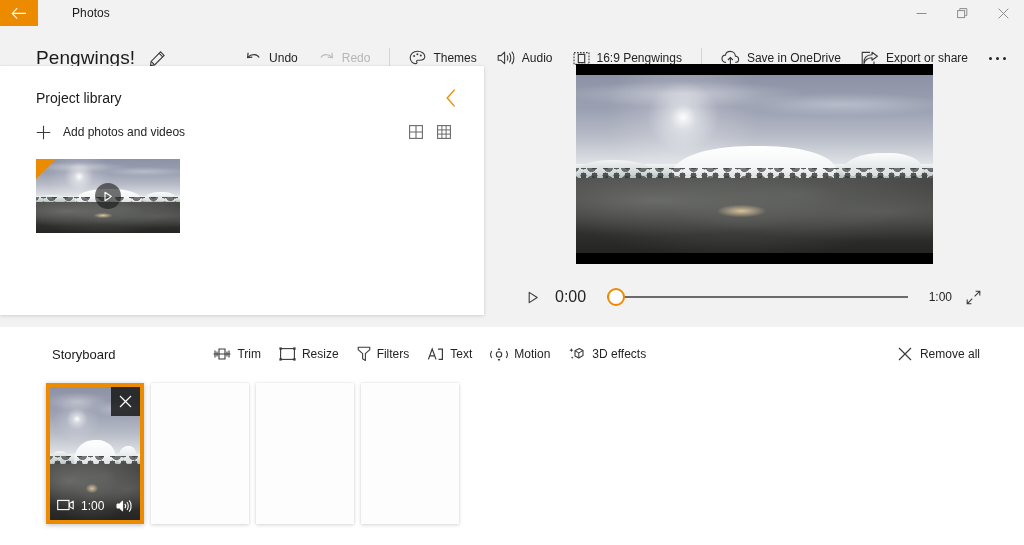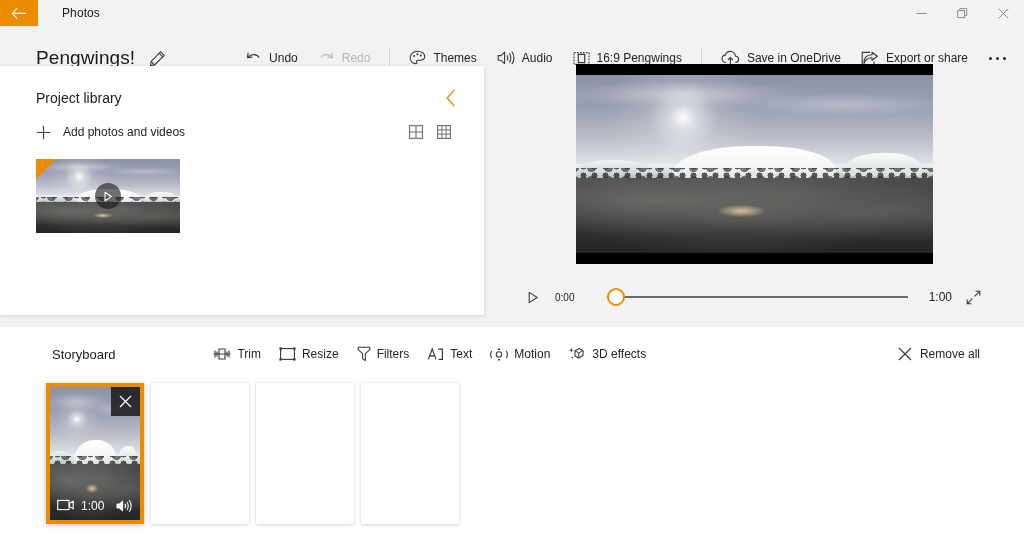--- a/index.html
+++ b/index.html
@@ -18,21 +18,21 @@
     background: #f2f2f2; display: flex; align-items: stretch;
   }
   .back-btn {
     width: 38px; height: 26px; background: #ed8b00;
     display: flex; align-items: center; justify-content: center;
     cursor: pointer;
   }
   .back-btn svg { display: block; }
   .app-name {
     display: flex; align-items: center; padding-left: 24px;
-    font-size: 12px; color: #1a1a1a; letter-spacing: .1px;
+    font-size: 12px; color: #1a1a1a; letter-spacing: .1px; margin-left: 10px;
   }
   .win-controls { margin-left: auto; display: flex; }
   .win-btn {
     width: 41px; height: 26px; display: flex; align-items: center; justify-content: center;
     cursor: pointer; color: #9a9a9a;
   }
 
   
   .commandbar {
     position: absolute; top: 38px; left: 0; width: 1024px; height: 40px;
@@ -160,21 +160,21 @@
   }
   .video-frame {
     position: relative; width: 357px; height: 200px; margin-top: -2px;
     background: #000; overflow: hidden;
   }
   .video-inner { position: absolute; left: 0; top: 11px; width: 100%; height: 178px; overflow: hidden; }
   .player-bar {
     display: flex; align-items: center; width: 468px; margin-top: 22px;
   }
   .play-btn { width: 26px; display: flex; align-items: center; justify-content: center; cursor: pointer; }
-  .time-cur { font-size: 10px; color: #242424; margin-left: 9px; width: 36px; }
+  .time-cur { font-size: 16px; color: #242424; margin-left: 9px; width: 36px; }
   .track-wrap { position: relative; flex: 1; height: 22px; margin: 0 12px 0 16px; cursor: pointer; }
   .track {
     position: absolute; left: 0; top: 10px; width: 100%; height: 2px; background: #6b6b6b;
   }
   .thumb {
     position: absolute; left: 0; top: 2px; width: 18px; height: 18px; border-radius: 50%;
     background: #ffffff; border: 2.5px solid #ed8b00; cursor: pointer;
   }
   .time-total { font-size: 12px; color: #242424; width: 32px; text-align: right; }
   .fullscreen-btn { width: 30px; display: flex; align-items: center; justify-content: center; margin-left: 6px; cursor: pointer; }

